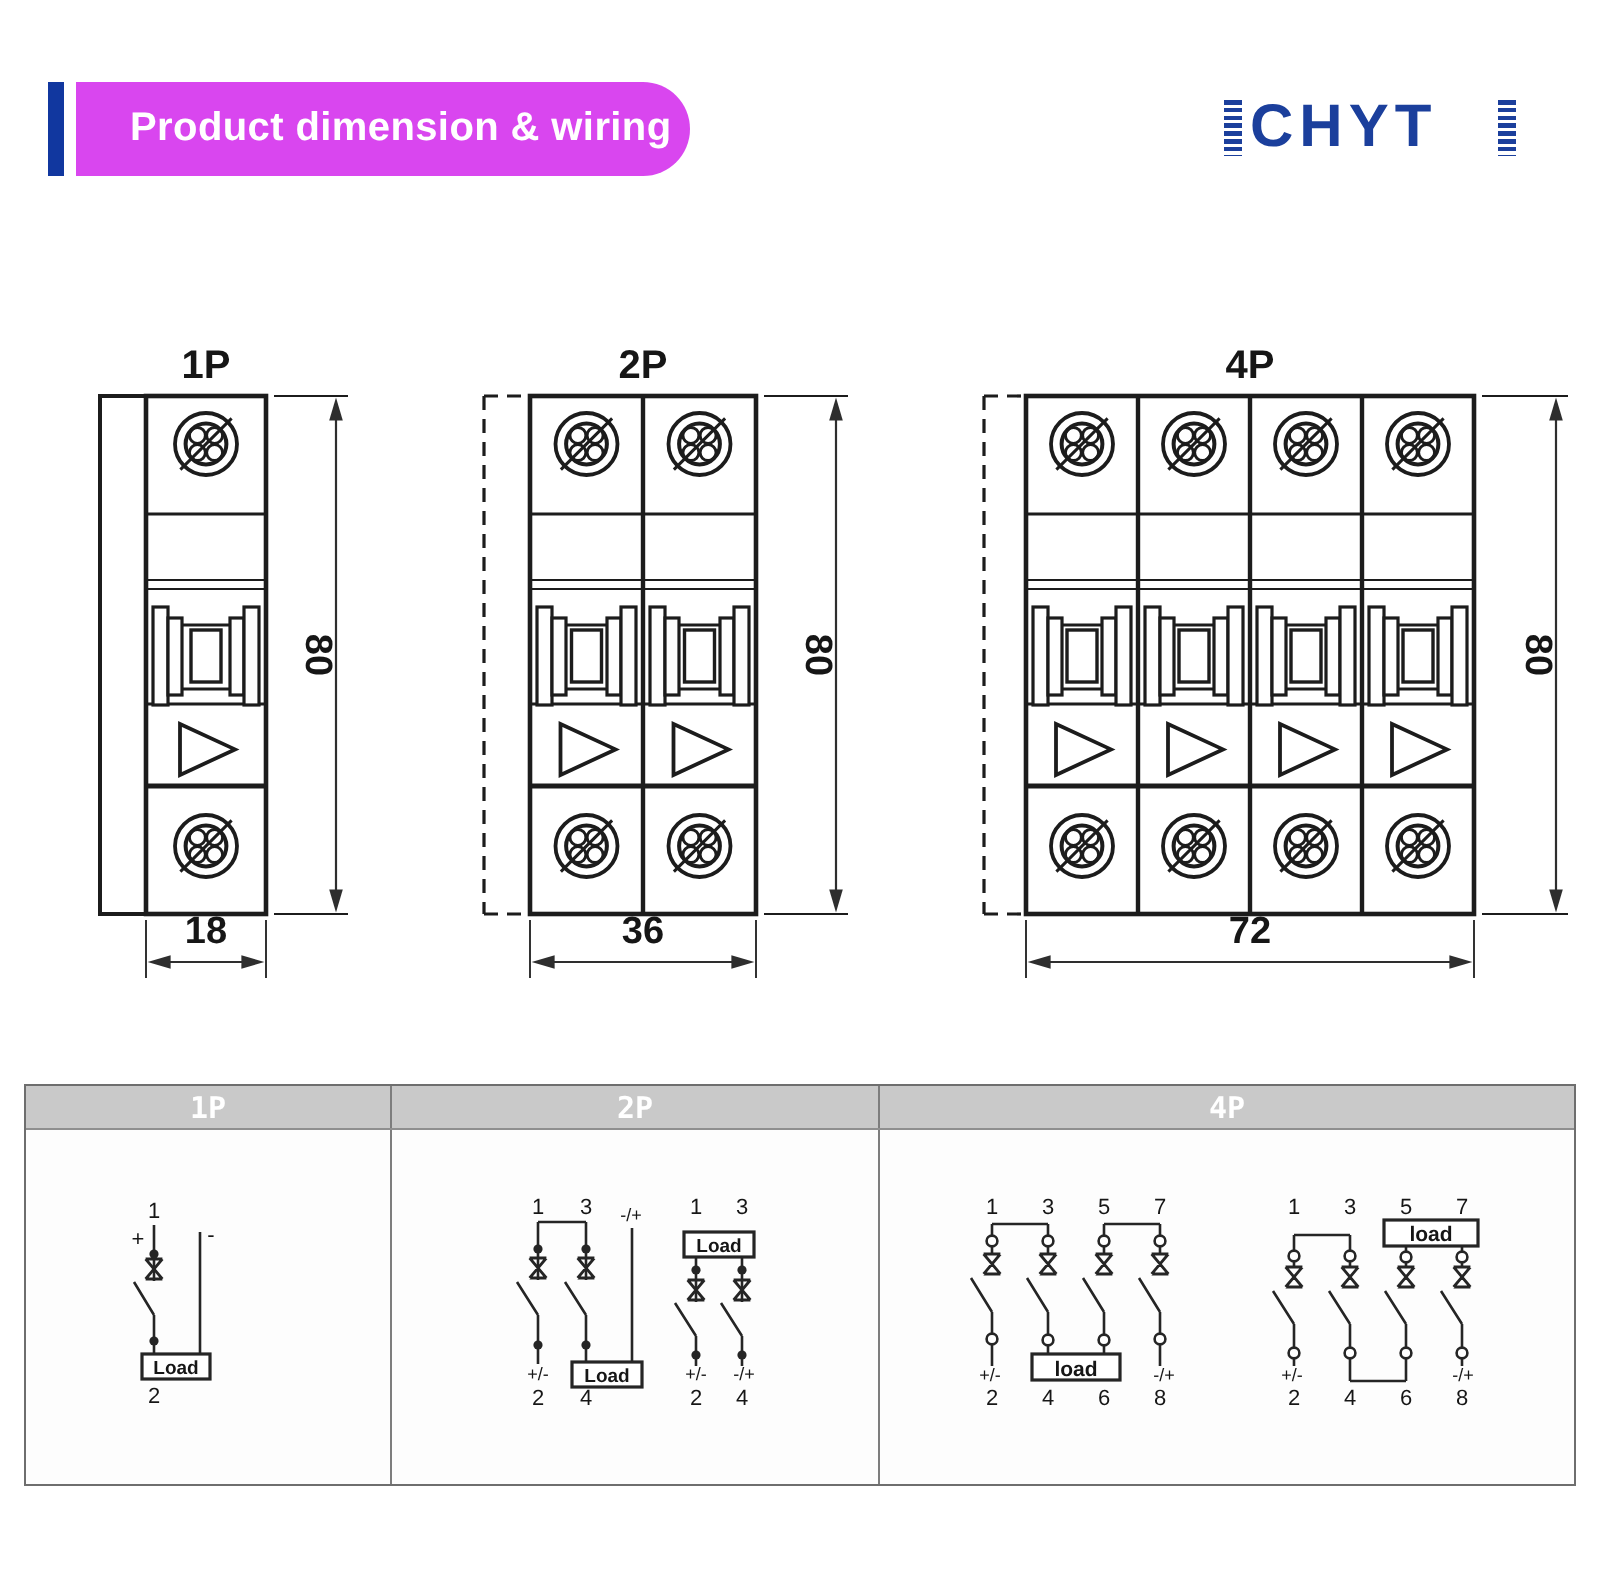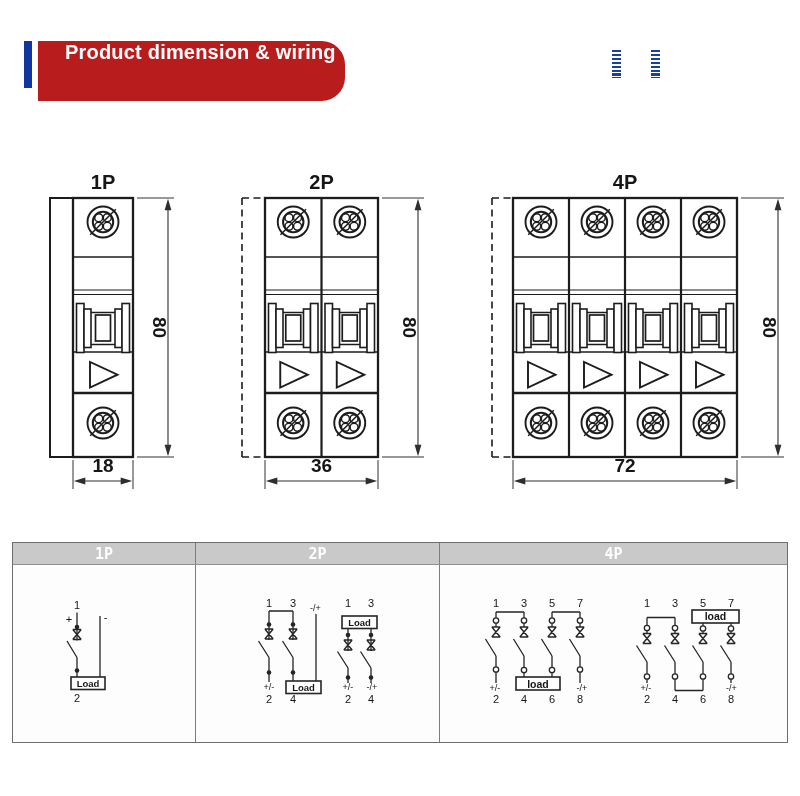--- a/index.html
+++ b/index.html
@@ -1,21 +1,21 @@
 <!DOCTYPE html>
 <html><head>
 <meta charset="utf-8">
 <style>
   html,body{margin:0;padding:0;background:#fff;}
   .page{position:relative;width:800px;height:796px;background:#ffffff;overflow:hidden;
         font-family:"Liberation Sans",sans-serif;}
   
   .accent-bar{position:absolute;left:24px;top:41px;width:8px;height:47px;background:#11379f;}
-  .banner{position:absolute;left:38px;top:41px;width:307px;height:60px;background:#b91c1c;
-          border-radius:0 23.5px 23.5px 0;display:flex;}
+  .banner{position:absolute;left:38px;top:41px;width:307px;height:47px;background:#d946ef;
+          border-radius:0 23.5px 23.5px 0;display:flex;align-items:center;}
   .banner span{color:#ffffff;font-size:20px;font-weight:700;padding-left:27px;letter-spacing:.2px;white-space:nowrap;}
   .logo{position:absolute;left:612px;top:46px;height:36px;display:flex;align-items:center;}
   .logo-stripes{display:inline-block;width:9px;height:28px;
      background:repeating-linear-gradient(to bottom,#1b3f9c 0 2.3px,#ffffff 2.3px 3.9px);}
   .logo-text{color:#1b3f9c;font-size:30px;font-weight:700;letter-spacing:3px;line-height:1;
              margin-left:4px;}
   .logo-stripes.right{margin-left:30px;}
   
   .wiring-table{position:absolute;left:12px;top:542px;width:776px;height:201px;
      border:1.5px solid #6e6e6e;box-sizing:border-box;display:flex;flex-direction:column;z-index:1;}
@@ -46,20 +46,21 @@
 <body>
 
 <div class="page">
 
   <div class="accent-bar"></div>
   <div class="banner">
     <span>Product dimension &amp; wiring</span>
   </div>
   <div class="logo">
     <span class="logo-stripes"></span>
+    <span class="logo-text">CHYT</span>
     <span class="logo-stripes right"></span>
   </div>
 
   <div class="wiring-table">
     <div class="thead">
       <div class="th c1">1P</div>
       <div class="th c2">2P</div>
       <div class="th c3">4P</div>
     </div>
     <div class="tbody">

